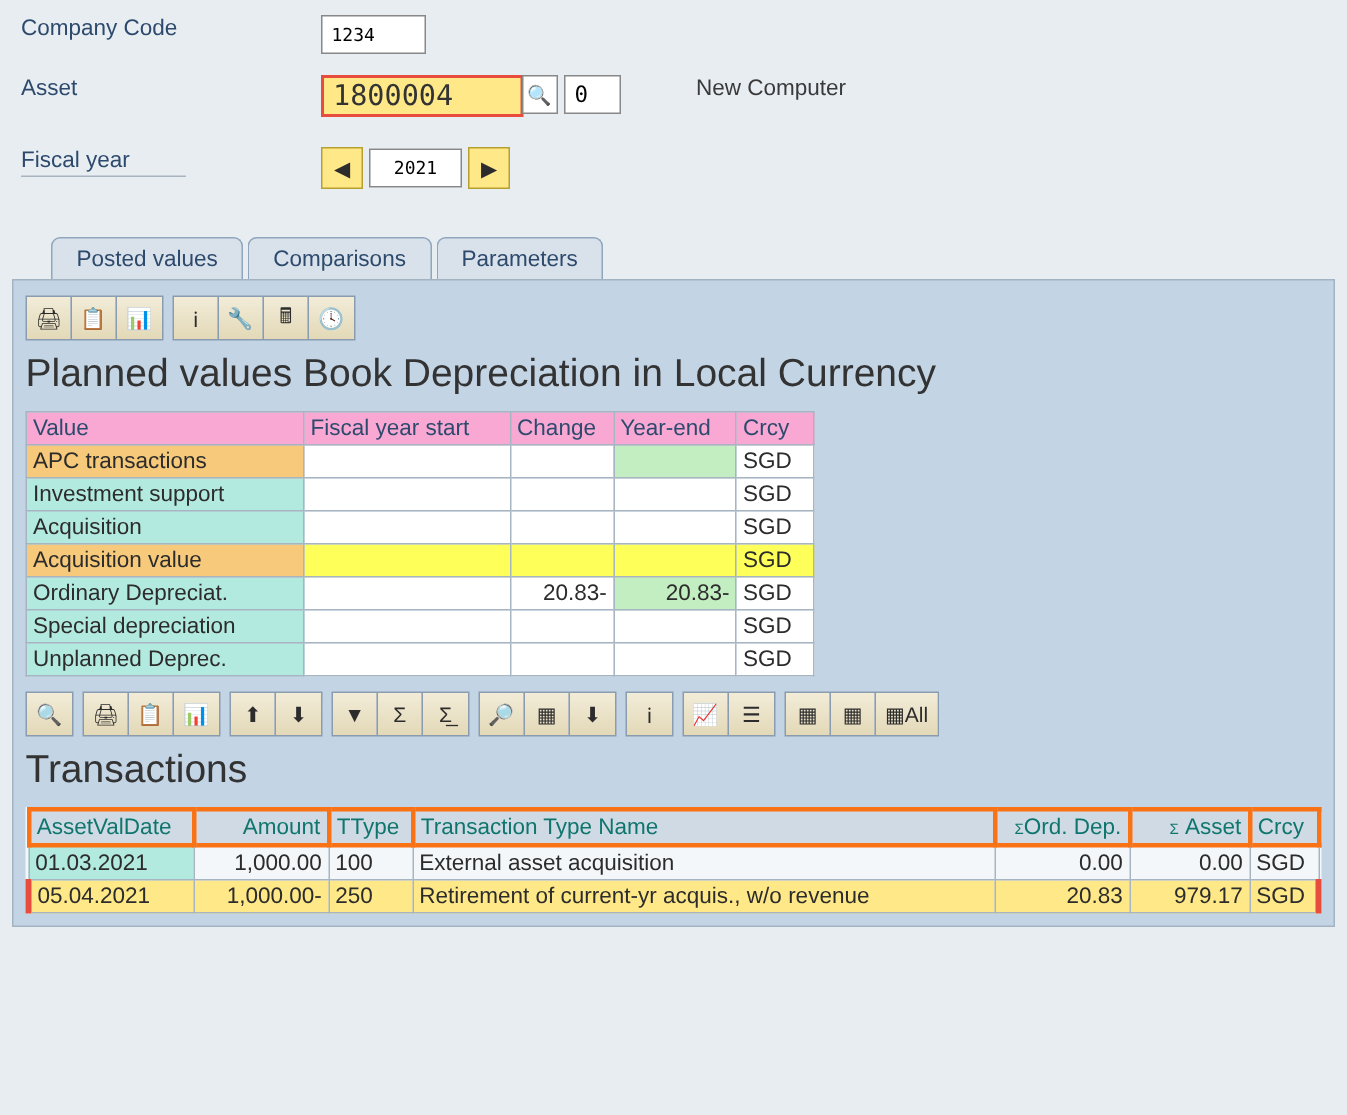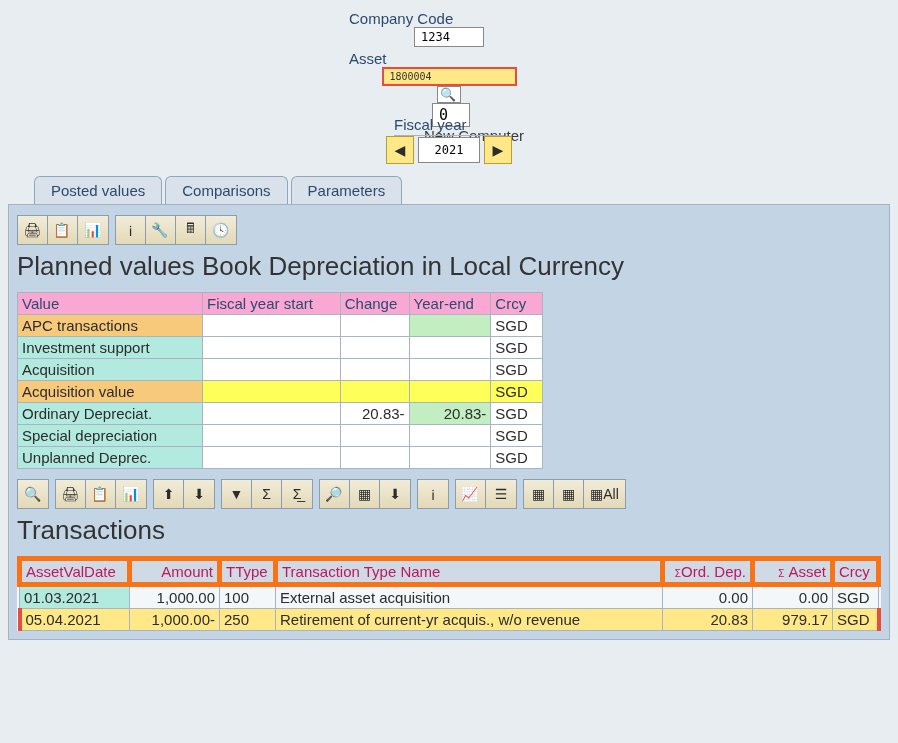--- a/index.html
+++ b/index.html
@@ -9,24 +9,23 @@
     font-size: 15px;
     background: #e8edf2;
     color: #2c2c2c;
     width: 898px;
   }
   .header-area {
     padding: 10px 14px 0 14px;
   }
   .field-row {
     display: flex;
-    align-items: center;
+    align-items: flex-start;
     margin-bottom: 10px;
     height: 30px;
-    flex-direction: column;
   }
   .field-label {
     width: 200px;
     color: #2d4a6d;
   }
   .field-label.underline {
     border-bottom: 1px solid #a8b4c0;
     padding-bottom: 2px;
     width: 110px;
   }
@@ -35,21 +34,21 @@
     background: #fff;
     font-family: monospace;
     font-size: 12px;
     padding: 2px 6px;
     height: 26px;
   }
   .input-highlight {
     border: 2px solid #e84c3c;
     background: #ffe887;
     font-family: monospace;
-    font-size: 10px;
+    font-size: 19px;
     padding: 2px 6px;
     height: 28px;
     color: #333;
   }
   .search-btn {
     width: 24px; height: 26px;
     border: 1px solid #888;
     background: #fff;
     display: flex; align-items: center; justify-content: center;
     font-size: 13px;
@@ -159,24 +158,24 @@
 
   .trans-section { margin-top: 10px; }
   table.transgrid {
     border-collapse: collapse;
     width: 100%;
     font-size: 15px;
     background: #f4f7fa;
   }
   table.transgrid th {
     background: #d0dae4;
-    border: 5px solid #f97316;
+    border: 3px solid #f97316;
     padding: 2px 4px;
     font-weight: normal;
-    color: #be185d;
+    color: #0f766e;
     white-space: nowrap;
   }
   table.transgrid td {
     border: 1px solid #a7b5c3;
     padding: 2px 4px;
     height: 17px;
   }
   .row-highlight td {
     background: #ffe887;
     border-top: 3px solid #e84c3c;
@@ -205,21 +204,21 @@
   </div>
   <div class="field-row">
     <span class="field-label">Asset</span>
     <input class="input-highlight" style="width: 135px;" value="1800004">
     <div class="search-btn">
         <span>🔍</span>
       </div>
     <input class="input-small" value="0" style="">
     <span class="desc-text">New Computer</span>
   </div>
-  <div class="field-row" style="margin-top:36px">
+  <div class="field-row" style="margin-top:18px">
     <span class="field-label underline">Fiscal year</span>
     <div style="width:90px"></div>
     <div class="year-grp">
       <div class="year-btn">
           <span>◀</span>
         </div>
       <input class="input-plain" style="width: 62px; text-align: center;" value="2021">
       <div class="year-btn">
           <span>▶</span>
         </div>

